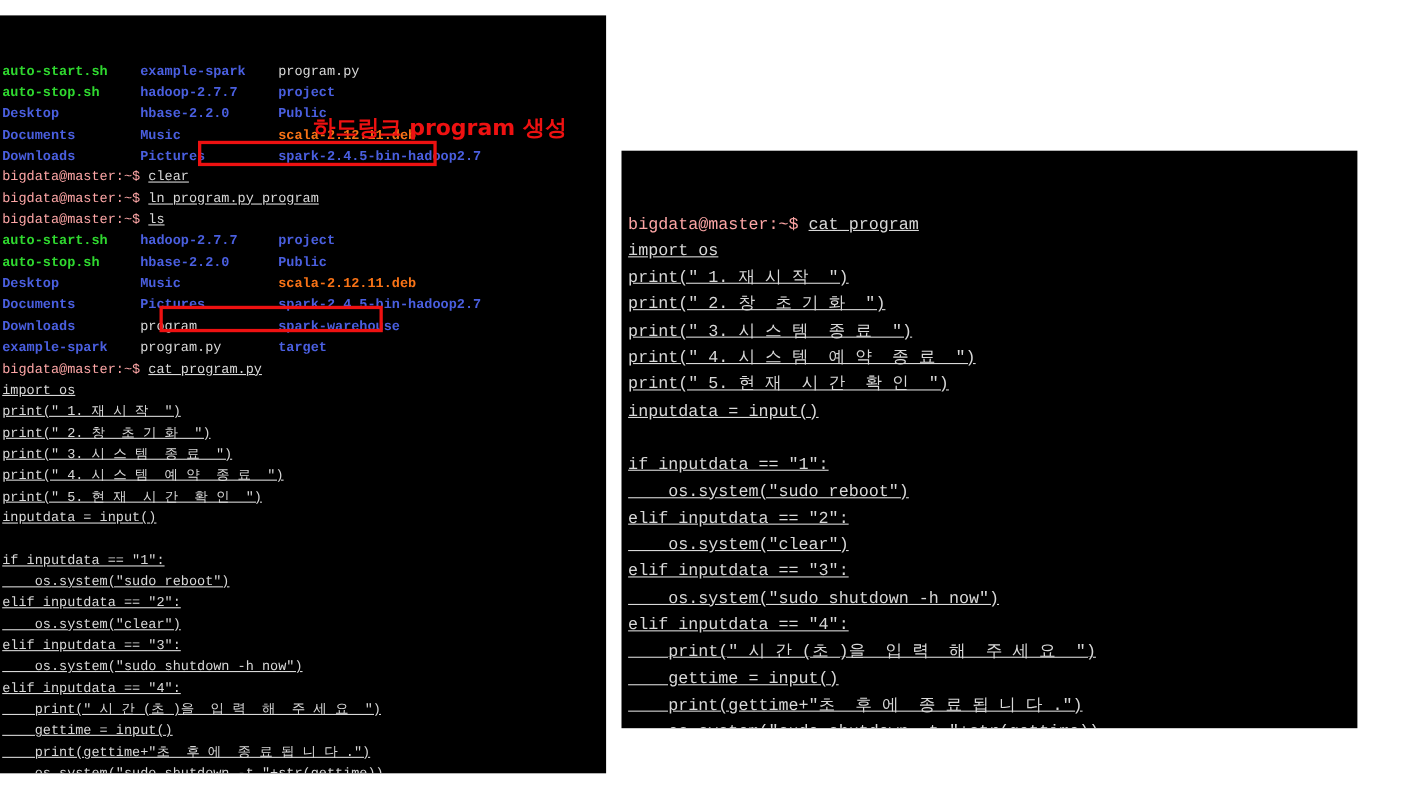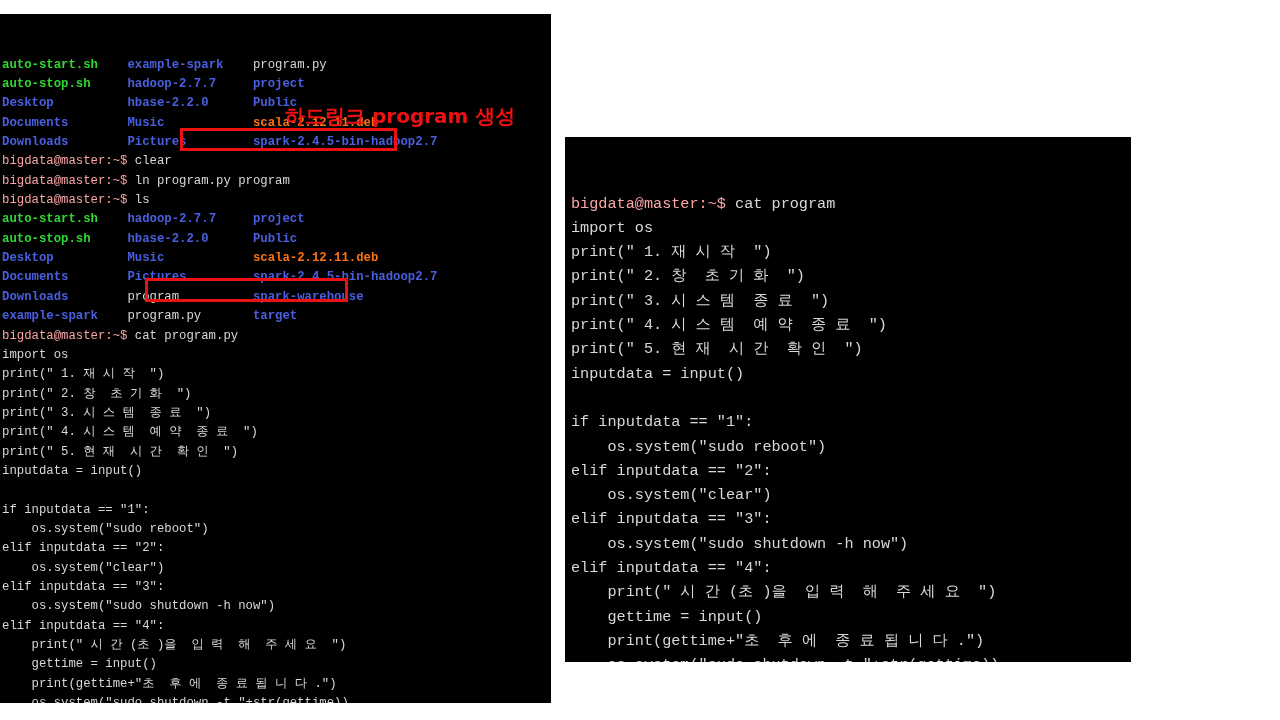--- a/index.html
+++ b/index.html
@@ -30,40 +30,40 @@
     width: 551px;
     height: 689px;
     font-size: 12.3px;
     line-height: 19.35px;
     padding: 3px 0 0 2px;
     box-sizing: border-box;
   }
   #term-right {
     left: 565px;
     top: 137px;
-    width: 566px;
+    width: 669px;
     height: 525px;
     font-size: 15.2px;
     line-height: 24.3px;
     padding: 6px 0 0 6px;
     box-sizing: border-box;
   }
 
   .line {
     white-space: pre;
     display: block;
   }
 
   
   .c-exec { color: #2fd82f; font-weight: bold; }
   .c-dir  { color: #4a5fe0; font-weight: bold; }
   .c-arch { color: #f97316; font-weight: bold; }
   .c-file { color: #d8d8d8; }
   .c-prompt { color: #fca5a5; }
-  .c-text { color: #d8d8d8; }
+  .c-text { color: #d8d8d8; text-decoration: underline; }
 
   
   .redbox {
     position: absolute;
     border: 3px solid #ee1111;
     box-sizing: border-box;
     pointer-events: none;
     background: transparent;
   }
   #redbox-ln {

